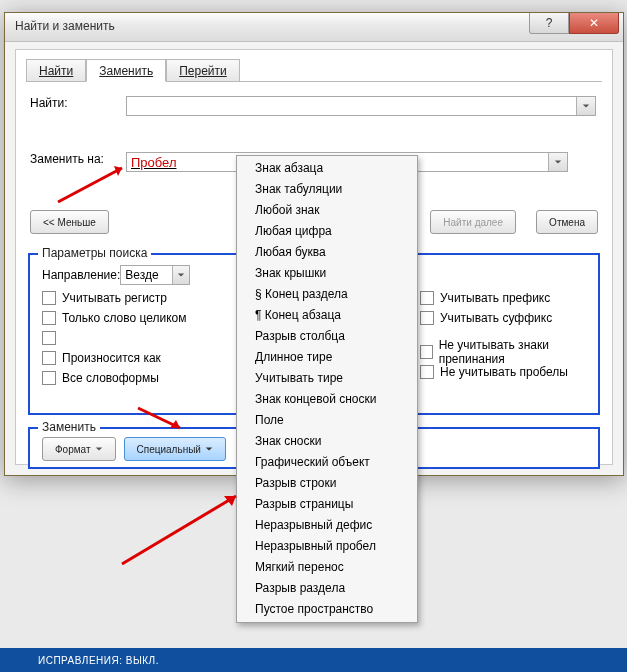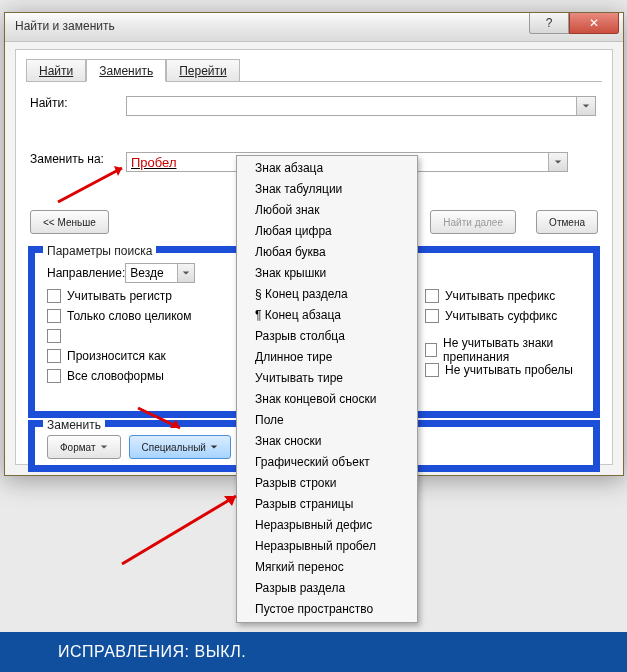--- a/index.html
+++ b/index.html
@@ -15,27 +15,27 @@
   }
   
   .doc-bg {
     position: absolute;
     left: 0; top: 0; right: 0; bottom: 0;
     background: #eaeaea;
   }
   .statusbar {
     position: absolute;
     left: 0; right: 0; bottom: 0;
-    height: 40px;
+    height: 24px;
     background: #0f4f9e;
     color: #fff;
     display: flex;
     align-items: center;
-    padding-left: 58px;
-    font-size: 16px;
+    padding-left: 38px;
+    font-size: 10px;
     letter-spacing: .5px;
   }
 
   
   .dialog {
     position: absolute;
     left: 4px; top: 12px;
     width: 618px;
     height: 462px;
     background: #f3f3f3;
@@ -164,22 +164,23 @@
     white-space:nowrap;
   }
   .btn.disabled { color:#9a9a9a; cursor:default; }
   .btn.blue {
     background:linear-gradient(#d9ecff,#a8d4ff);
     border-color:#4a90d9;
   }
 
   .groupbox {
     position:absolute;
-    border:7px solid #1d4ed8;
+    border:2px solid #1d4ed8;
     background:#fff;
+    margin-top:7px;
   }
   .group-title {
     position:absolute;
     top:-9px; left:8px;
     background:#fff;
     padding:0 4px;
     color:#222;
   }
 
   .chk {

